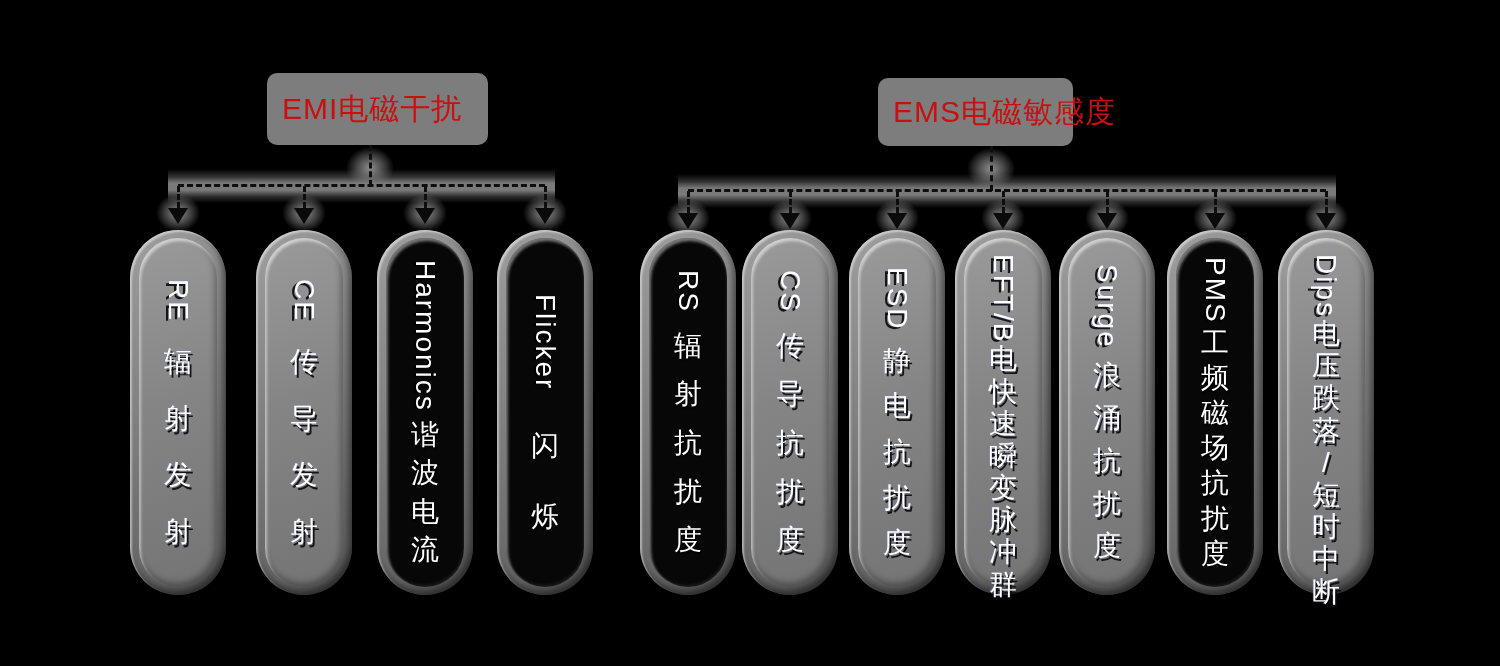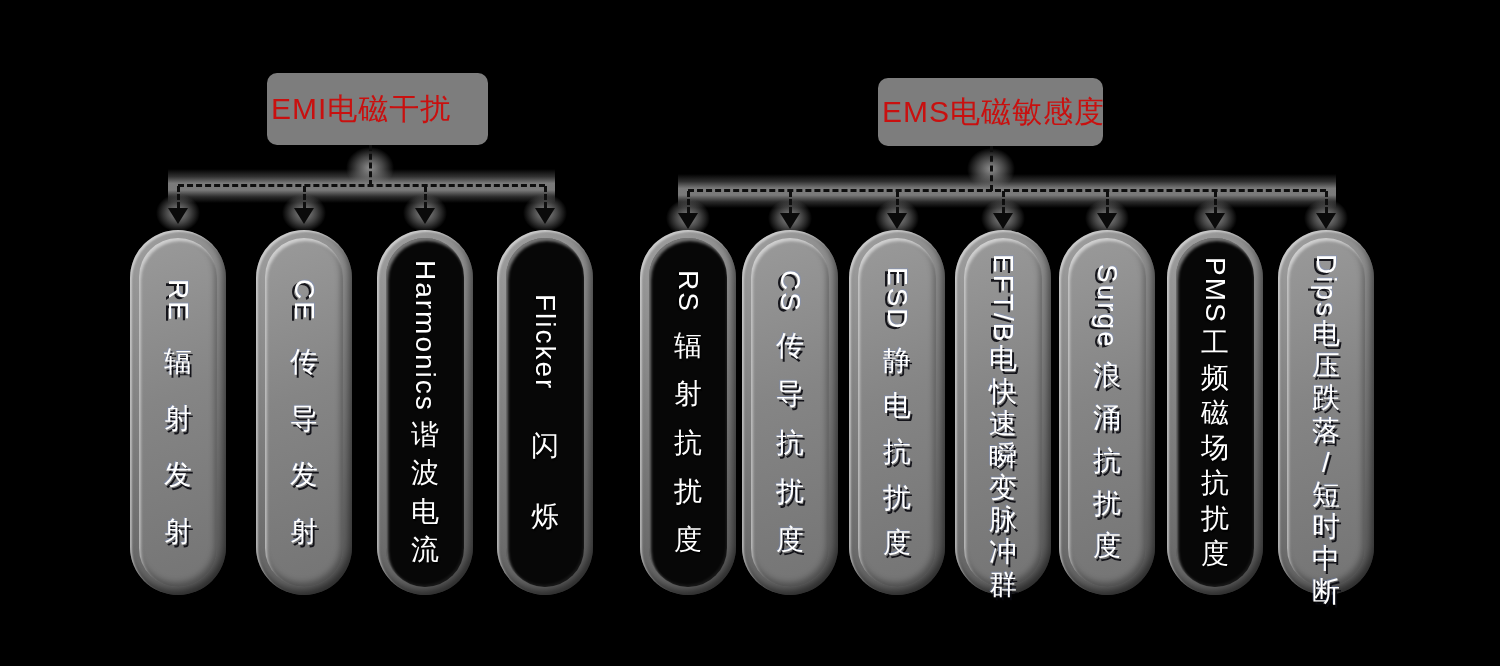--- a/index.html
+++ b/index.html
@@ -3,27 +3,27 @@
 <meta charset="utf-8">
 <style>
   html,body{margin:0;padding:0;background:#000;}
   #stage{
     position:relative;width:1500px;height:666px;background:#000;overflow:hidden;
     font-family:"Liberation Sans","DejaVu Sans",sans-serif;
   }
   
   .hdr-box{
     position:absolute;display:flex;align-items:center;
-    background:#7d7d7d;border-radius:10px;padding-left:4px;box-sizing:border-box;
+    background:#7d7d7d;border-radius:10px;padding-left:15px;box-sizing:border-box;
   }
   .hdr-title{
     color:#c9100f;font-size:30px;letter-spacing:1px;white-space:nowrap;font-weight:400;
   }
   #emi-box{left:267px;top:73px;width:221px;height:72px;}
-  #ems-box{left:878px;top:78px;width:225px;height:68px;}
+  #ems-box{left:878px;top:78px;width:195px;height:68px;}
   
   .hband{position:absolute;height:34px;
     background:linear-gradient(rgba(120,120,120,0) 0%,rgba(120,120,120,.40) 22%,
       rgba(132,132,132,.92) 42%,rgba(132,132,132,.92) 62%,
       rgba(120,120,120,.35) 82%,rgba(120,120,120,0) 100%);}
   .hline{position:absolute;height:0;border-top:3px dashed #0e0e0e;}
   .vdash{position:absolute;width:0;border-left:3px dashed #0e0e0e;}
   .glow{position:absolute;
     background:radial-gradient(closest-side,rgba(150,150,150,.95),rgba(125,125,125,.55) 55%,rgba(0,0,0,0) 100%);}
   .arrow{position:absolute;width:0;height:0;

